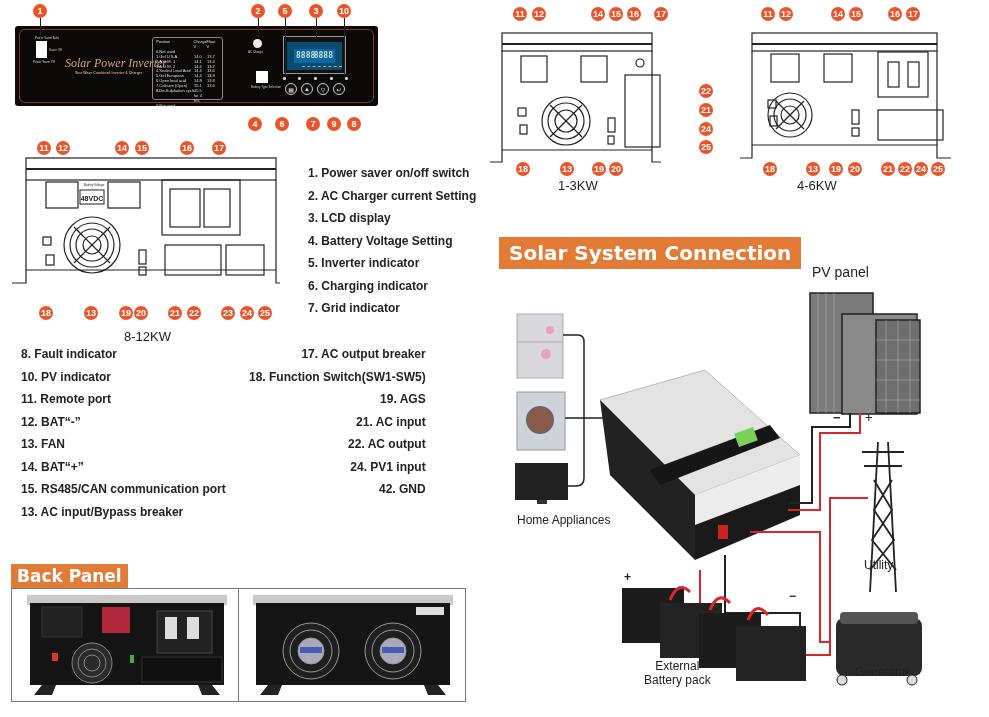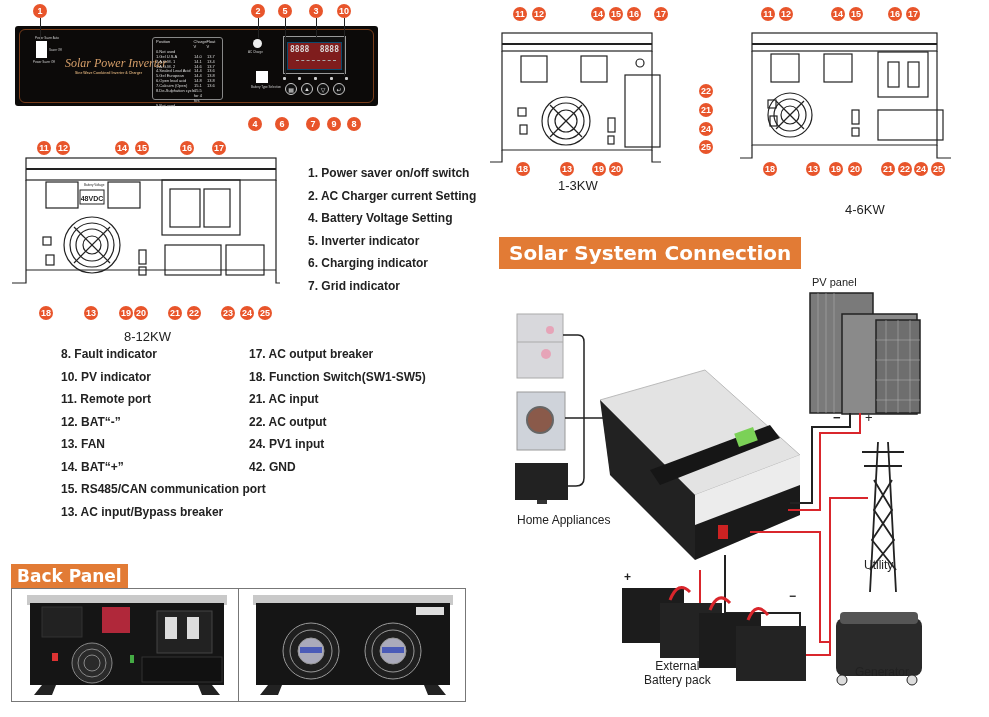--- a/index.html
+++ b/index.html
@@ -12,21 +12,21 @@
   .front-inner { position: absolute; left: 4px; top: 3px; right: 4px; bottom: 3px; border: 1px solid #7a3d1a; border-radius: 6px; }
   .saver-box { left: 21px; top: 15px; width: 11px; height: 17px; background: #fff; }
   .tiny { font-size: 3px; color: #ccc; }
   .spi-title { left: 50px; top: 30px; font-family: "Liberation Serif", serif; font-style: italic; color: #d8a06a; font-size: 12px; }
   .spi-sub { left: 60px; top: 45px; font-size: 3.5px; color: #c8a070; font-weight: bold; }
   .table-box { left: 137px; top: 11px; width: 71px; height: 63px; border: 1px solid #888; border-radius: 3px; padding: 2px 3px; color: #ddd; font-size: 4px; line-height: 4.9px; }
   .table-box .r { display: flex; }
   .table-box .c1 { width: 38px; white-space: nowrap; }
   .table-box .c2 { width: 13px; }
   .lcd { left: 268px; top: 10px; width: 63px; height: 38px; border: 1px solid #999; background: #111; }
-  .lcd-inner { position: absolute; left: 3px; top: 5px; right: 3px; bottom: 3px; border: 1px solid #0c4a6e; background: #7f1d1d; }
+  .lcd-inner { position: absolute; left: 3px; top: 5px; right: 3px; bottom: 3px; border: 7px solid #0c4a6e; background: #0369a1; }
   .btn-round { position: absolute; width: 12px; height: 12px; border-radius: 50%; border: 1px solid #ccc; background: #111; display: flex; align-items: center; justify-content: center; color: #ddd; font-size: 6px; }
   .led { position: absolute; width: 3px; height: 3px; background: #ccc; border-radius: 1px; }
   .bvs { left: 241px; top: 45px; width: 12px; height: 12px; background: #fff; }
   
   .drawing { position: absolute; }
   .caption { position: absolute; font-size: 13px; color: #222; }
   .legend { position: absolute; font-size: 12px; color: #222; }
   .legend div { height: 22.5px; white-space: nowrap; font-weight: bold; }
   .orange-title { position: absolute; background: #e27b35; color: #fff; font-weight: bold; font-family: "DejaVu Sans", sans-serif; padding: 0 6px; }
   .photo-box { position: absolute; border: 1px solid #777; background: #fff; }
@@ -192,38 +192,40 @@
 <div class="badge" style="left:168px;top:306px;">21</div>
 <div class="badge" style="left:187px;top:306px;">22</div>
 <div class="badge" style="left:221px;top:306px;">23</div>
 <div class="badge" style="left:240px;top:306px;">24</div>
 <div class="badge" style="left:258px;top:306px;">25</div>
 <div class="caption" style="left:124px;top:329px;">8-12KW</div>
 
 <div class="legend" style="left:308px;top:166px;">
   <div>1. Power saver on/off switch</div>
   <div>2. AC Charger current Setting</div>
+  <div>3. LCD display</div>
   <div>4. Battery Voltage Setting</div>
   <div>5. Inverter indicator</div>
   <div>6. Charging indicator</div>
   <div>7. Grid indicator</div>
 </div>
-<div class="legend" style="left:21px;top:347px;margin-left:40px;">
+<div class="legend" style="left:21px;top:347px;">
   <div>8. Fault indicator</div>
   <div>10. PV indicator</div>
   <div>11. Remote port</div>
   <div>12. BAT“-”</div>
   <div>13. FAN</div>
   <div>14. BAT“+”</div>
   <div>15. RS485/CAN communication port</div>
   <div>13. AC input/Bypass breaker</div>
 </div>
-<div class="legend" style="left:249px;top:347px;">
+<div class="legend" style="left:249px;top:347px;text-align:right;">
   <div>17. AC output breaker</div>
   <div>18. Function Switch(SW1-SW5)</div>
+  <div>19. AGS</div>
   <div>21. AC input</div>
   <div>22. AC output</div>
   <div>24. PV1 input</div>
   <div>42. GND</div>
 </div>
 
 <div class="orange-title" style="left:11px;top:564px;height:24px;line-height:24px;font-size:17px;">Back Panel</div>
 <div class="photo-box" style="left:11px;top:588px;width:455px;height:114px;">
   <div class="abs" style="left:226px;top:0;width:1px;height:112px;background:#777;"></div>
 
@@ -332,21 +334,21 @@
 <div class="badge" style="left:888px;top:7px;">16</div>
 <div class="badge" style="left:906px;top:7px;">17</div>
 <div class="badge" style="left:763px;top:162px;">18</div>
 <div class="badge" style="left:806px;top:162px;">13</div>
 <div class="badge" style="left:829px;top:162px;">19</div>
 <div class="badge" style="left:848px;top:162px;">20</div>
 <div class="badge" style="left:881px;top:162px;">21</div>
 <div class="badge" style="left:898px;top:162px;">22</div>
 <div class="badge" style="left:914px;top:162px;">24</div>
 <div class="badge" style="left:931px;top:162px;">25</div>
-<div class="caption" style="left:845px;top:178px;margin-top:24px;">4-6KW</div>
+<div class="caption" style="left:797px;top:178px;">4-6KW</div>
 
 <div class="orange-title" style="left:499px;top:237px;height:32px;line-height:32px;font-size:20px;padding:0 10px;">Solar System Connection</div>
 
 <svg class="abs" style="left:500px;top:270px;" width="489" height="440" viewBox="0 0 489 440">
 
   <g>
     <rect x="17" y="44" width="46" height="64" fill="#d8d8dc" stroke="#aaa"></rect>
     <line x1="17" y1="72" x2="63" y2="72" stroke="#aaa"></line>
     <circle cx="50" cy="60" r="4" fill="#e6a4b8"></circle>
       <circle cx="46" cy="84" r="5" fill="#e6a4b8"></circle>
@@ -410,21 +412,21 @@
   </g>
 
   <g>
     <rect x="122" y="318" width="62" height="55" fill="#1c1c1c"></rect>
     <rect x="160" y="333" width="62" height="55" fill="#232323"></rect>
     <rect x="199" y="343" width="62" height="55" fill="#1c1c1c"></rect>
     <rect x="236" y="356" width="70" height="55" fill="#232323"></rect>
     <path d="M170 330 Q178 310 190 322 M210 340 Q218 320 230 333 M248 350 Q256 330 268 345" stroke="#d9262c" stroke-width="3" fill="none"></path>
   </g>
 </svg>
-<div class="label" style="left:812px;top:276px;font-size:11px;">PV panel</div>
+<div class="label" style="left:812px;top:264px;font-size:14px;">PV panel</div>
 <div class="label" style="left:833px;top:410px;font-size:13px;font-weight:bold;">−</div>
 <div class="label" style="left:865px;top:410px;font-size:13px;">+</div>
 <div class="label" style="left:517px;top:513px;">Home Appliances</div>
 <div class="label" style="left:864px;top:558px;">Utility</div>
 <div class="label" style="left:855px;top:665px;">Generator</div>
 <div class="label" style="left:644px;top:659px;line-height:14px;">
   <div>External</div>
   <div>Battery pack</div>
 </div>
 <div class="label" style="left:624px;top:570px;font-weight:bold;">+</div>

